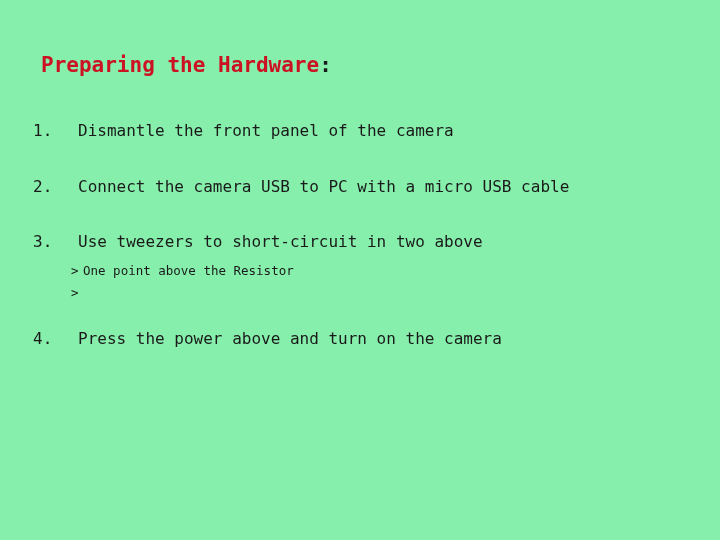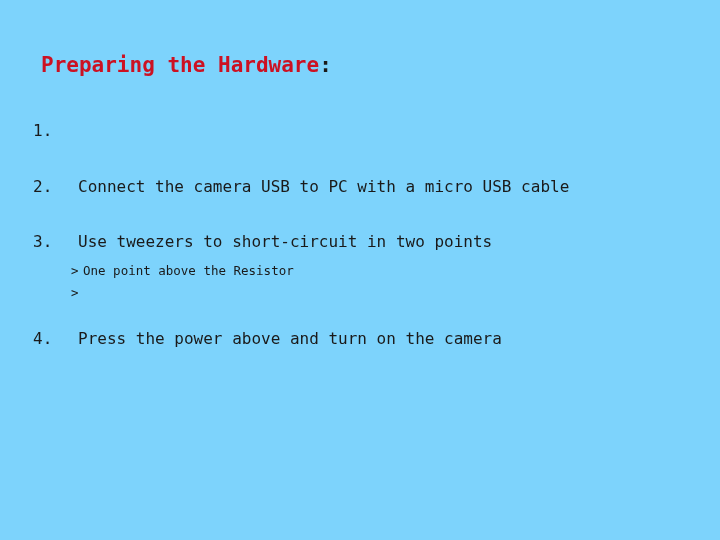--- a/index.html
+++ b/index.html
@@ -13,21 +13,21 @@
     background: #ffffff;
     font-family: "DejaVu Sans Mono", "Liberation Mono", monospace;
     -webkit-font-smoothing: antialiased;
     overflow: hidden;
   }
 
   .slide {
     position: relative;
     width: 720px;
     height: 540px;
-    background: #7dd3fc;
+    background: #86efac;
     box-sizing: border-box;
   }
 
   
   .slide-title {
     position: absolute;
     left: 41px;
     top: 52px;
     font-size: 21px;
     font-weight: bold;
@@ -104,29 +104,29 @@
 </head>
 <body>
 
 <div class="slide">
 
   <div class="slide-title"><span>Preparing the Hardware</span><span class="title-colon">:</span></div>
 
   <div class="steps">
 
     <div class="step step-1">
-      <span class="step-num">1.</span>
+      <span class="step-num">1.</span><span class="step-text">Dismantle the front panel of the camera</span>
     </div>
 
     <div class="step step-2">
       <span class="step-num">2.</span><span class="step-text">Connect the camera USB to PC with a micro USB cable</span>
     </div>
 
     <div class="step step-3">
-      <span class="step-num">3.</span><span class="step-text">Use tweezers to short-circuit in two points</span>
+      <span class="step-num">3.</span><span class="step-text">Use tweezers to short-circuit in two above</span>
     </div>
 
     <div class="step step-4">
       <span class="step-num">4.</span><span class="step-text">Press the power above and turn on the camera</span>
     </div>
 
   </div>
 
   <div class="subitems">
 

